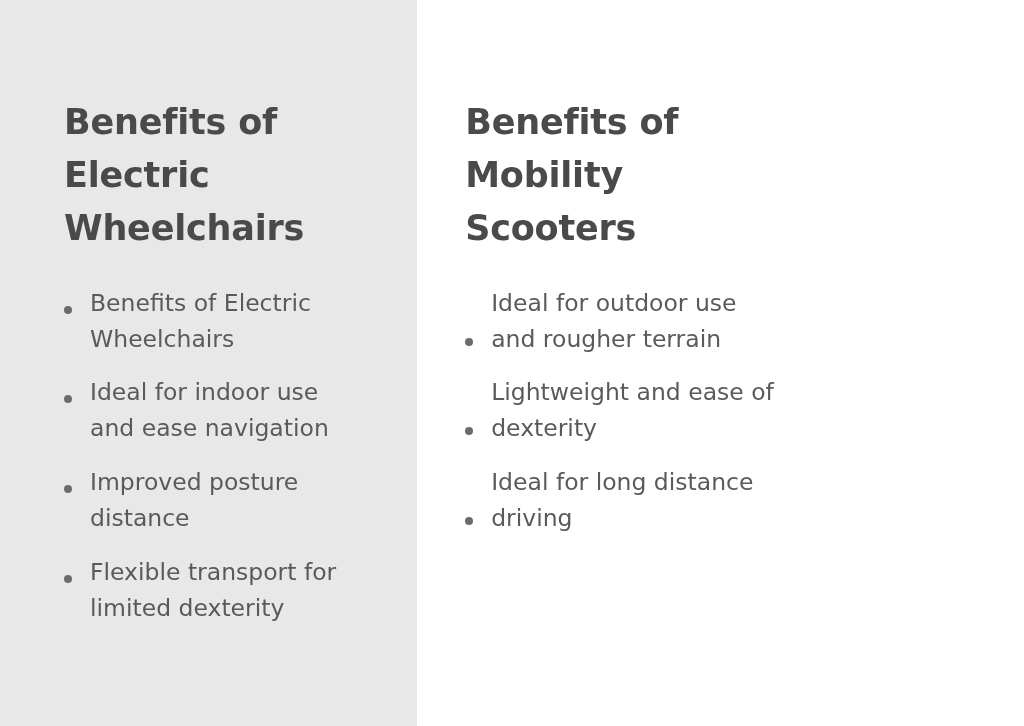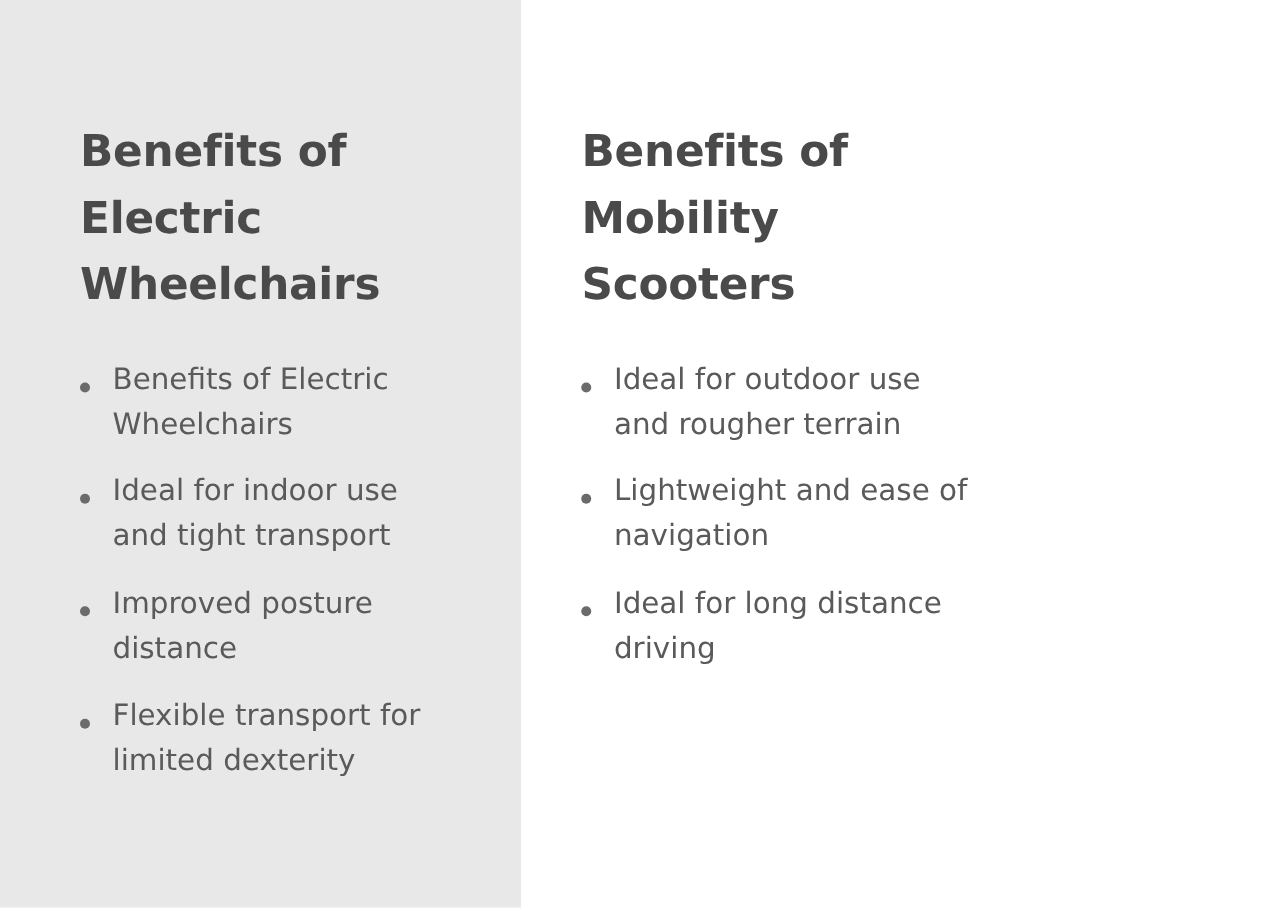--- a/index.html
+++ b/index.html
@@ -80,37 +80,38 @@
     background: #6b6b6b;
   }
   .bullet-text {
     font-size: 23.5px;
     line-height: 1.53;
     color: #5a5a5a;
     font-weight: normal;
   }
   .panel-right .bullet {
     max-width: 372px;
+    align-items: center;
   }
 </style>
 </head>
 <body>
 
 <div class="slide">
 
   <section class="panel panel-left">
     <h2 class="col-title">Benefits of Electric Wheelchairs</h2>
     <ul class="bullets">
       <li class="bullet">
         <span class="bullet-dot"></span>
         <span class="bullet-text">Benefits of Electric Wheelchairs</span>
       </li>
       <li class="bullet">
         <span class="bullet-dot"></span>
-        <span class="bullet-text">Ideal for indoor use and tight transport</span>
+        <span class="bullet-text">Ideal for indoor use and ease navigation</span>
       </li>
       <li class="bullet">
         <span class="bullet-dot"></span>
         <span class="bullet-text">Improved posture distance</span>
       </li>
       <li class="bullet">
         <span class="bullet-dot"></span>
         <span class="bullet-text">Flexible transport for limited dexterity</span>
       </li>
     </ul>
@@ -118,21 +119,21 @@
 
   <section class="panel panel-right">
     <h2 class="col-title">Benefits of Mobility Scooters</h2>
     <ul class="bullets">
       <li class="bullet">
         <span class="bullet-dot"></span>
         <span class="bullet-text">Ideal for outdoor use and rougher terrain</span>
       </li>
       <li class="bullet">
         <span class="bullet-dot"></span>
-        <span class="bullet-text">Lightweight and ease of navigation</span>
+        <span class="bullet-text">Lightweight and ease of dexterity</span>
       </li>
       <li class="bullet">
         <span class="bullet-dot"></span>
         <span class="bullet-text">Ideal for long distance driving</span>
       </li>
     </ul>
   </section>
 
 </div>
 

